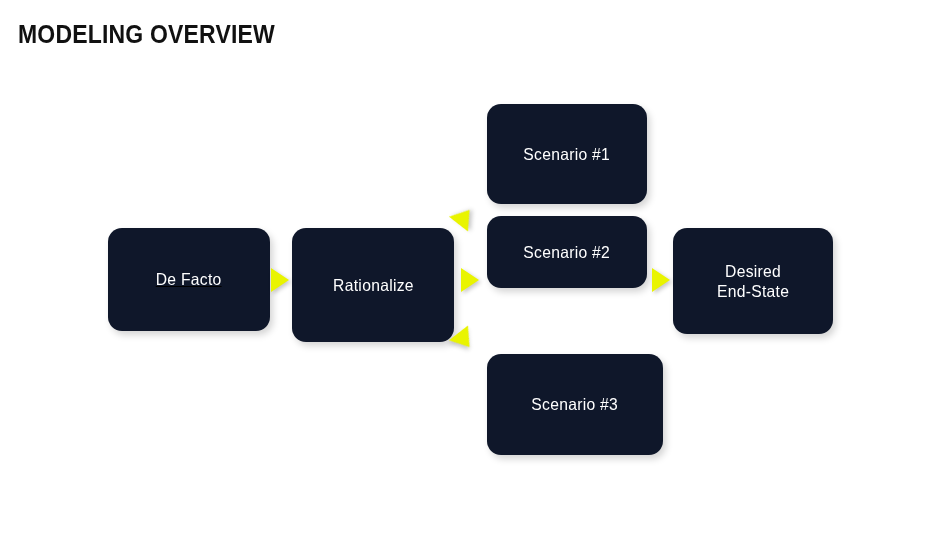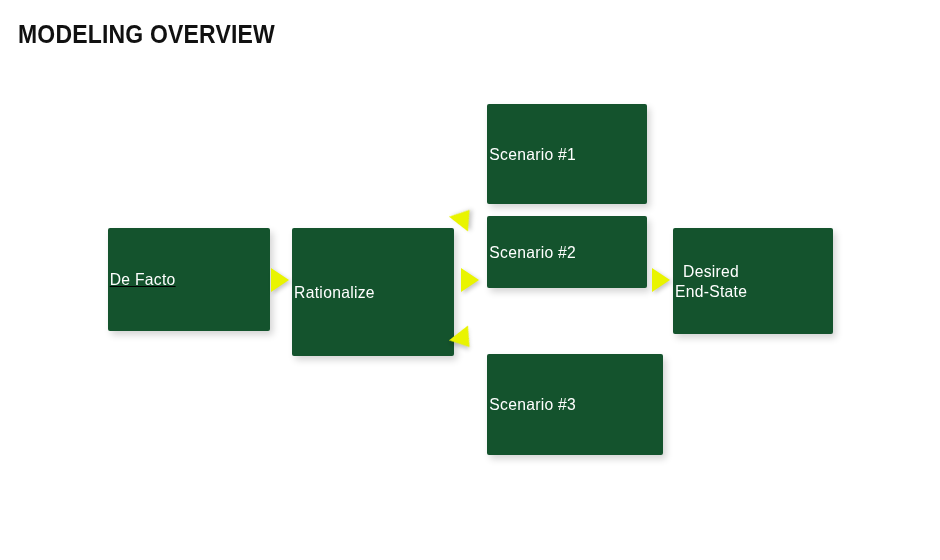--- a/index.html
+++ b/index.html
@@ -36,25 +36,26 @@
     font-family: "Liberation Sans", sans-serif;
     transform: scaleX(0.92);
     transform-origin: left center;
     white-space: nowrap;
   }
 
   
   .node {
     position: absolute;
     box-sizing: border-box;
-    background: #14532d;
-    border-radius: 2px;
+    background: #0f172a;
+    border-radius: 14px;
     box-shadow: 3px 4px 7px rgba(0,0,0,0.17);
     display: flex;
     align-items: center;
+    justify-content: center;
     text-align: center;
   }
   .node-label {
     color: #ffffff;
     font-size: 16.5px;
     font-weight: 400;
     line-height: 1.24;
     letter-spacing: 0.3px;
     transform: scaleX(0.95);
     white-space: pre-line;
@@ -82,21 +83,21 @@
 <body>
 
 <div id="slide">
 
   <div id="slide-title">MODELING OVERVIEW</div>
 
   <div class="node" style="left:108px; top:228px; width:162px; height:103px;text-decoration:underline;">
     <span class="node-label">De Facto</span>
   </div>
 
-  <div class="node" style="left:292px; top:228px; width:162px; height:128px;">
+  <div class="node" style="left:292px; top:228px; width:162px; height:114px;">
     <span class="node-label">Rationalize</span>
   </div>
 
   <div class="node" style="left:487px; top:104px; width:160px; height:100px;">
     <span class="node-label">Scenario #1</span>
   </div>
 
   <div class="node" style="left:487px; top:216px; width:160px; height:72px;">
     <span class="node-label">Scenario #2</span>
   </div>

